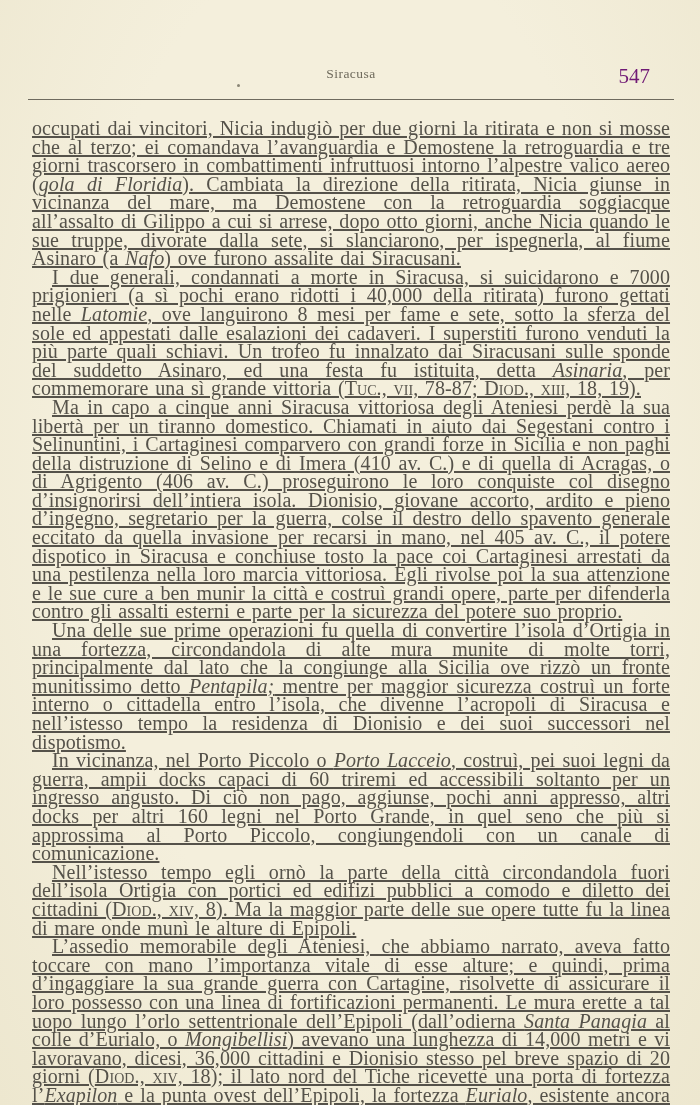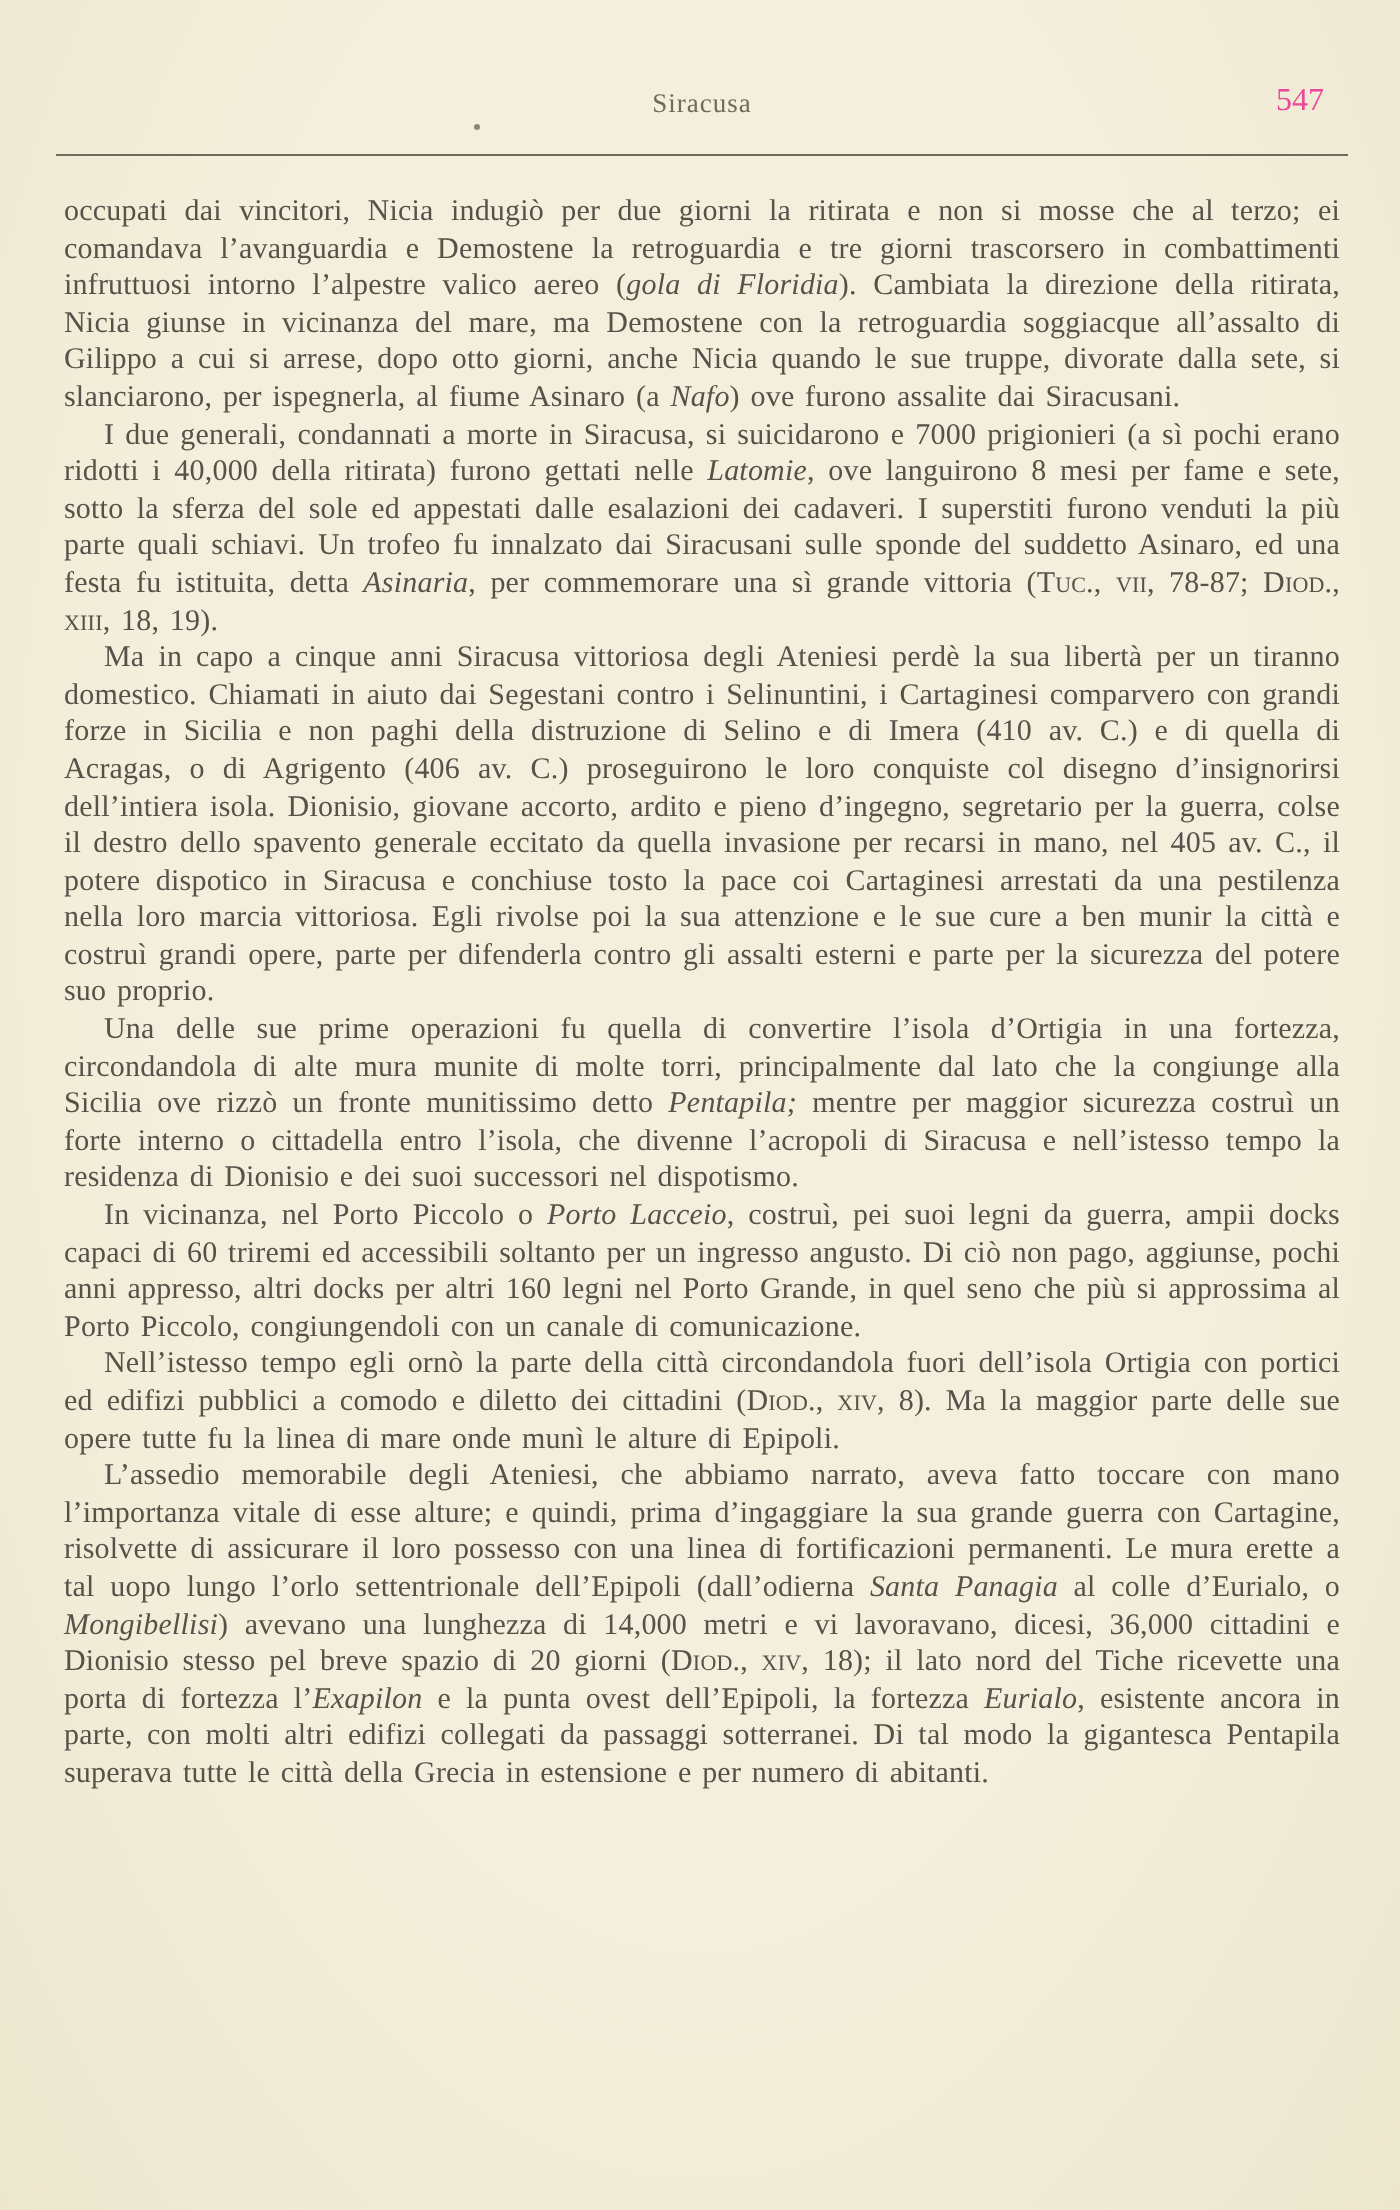--- a/index.html
+++ b/index.html
@@ -11,63 +11,64 @@
     height: 1105px;
     background: radial-gradient(ellipse at 50% 40%, #f4efdc 55%, #ede7cf 100%);
     font-family: "Liberation Serif", "DejaVu Serif", serif;
     color: #55524a;
     overflow: hidden;
   }
   .page {
     box-sizing: border-box;
     width: 700px;
     height: 1105px;
-    padding: 44px 30px 0 32px;
+    padding: 66px 30px 0 32px;
   }
   .page-header {
     position: relative;
     height: 24px;
   }
   .running-title {
     text-align: center;
     font-size: 13.5px;
     letter-spacing: 0.5px;
     color: #6e6a5c;
   }
   .page-number {
     position: absolute;
-    right: 8px;
+    right: 20px;
     top: -2px;
-    font-size: 16px;
-    color: #ec4899;
+    font-size: 21px;
+    color: #701a75;
   }
   .ink-speck {
     position: absolute;
     left: 205px;
     top: 18px;
     width: 3px;
     height: 3px;
     border-radius: 50%;
     background: #8a8676;
   }
   .header-rule {
     border: 0;
     border-top: 1.5px solid #6e6a5e;
     margin: 9px -4px 0 -4px;
   }
   .text-body {
     margin-top: 19px;
   }
   .para {
     margin: 0;
-    font-size: 15px;
+    font-size: 20px;
     line-height: 18.6px;
     text-align: justify;
     word-spacing: 1.5px;
     letter-spacing: 0.1px;
+    text-decoration: underline;
   }
   .para.indent {
     text-indent: 20px;
   }
   .it {
     font-style: italic;
   }
   .sc {
     font-variant: small-caps;
   }

